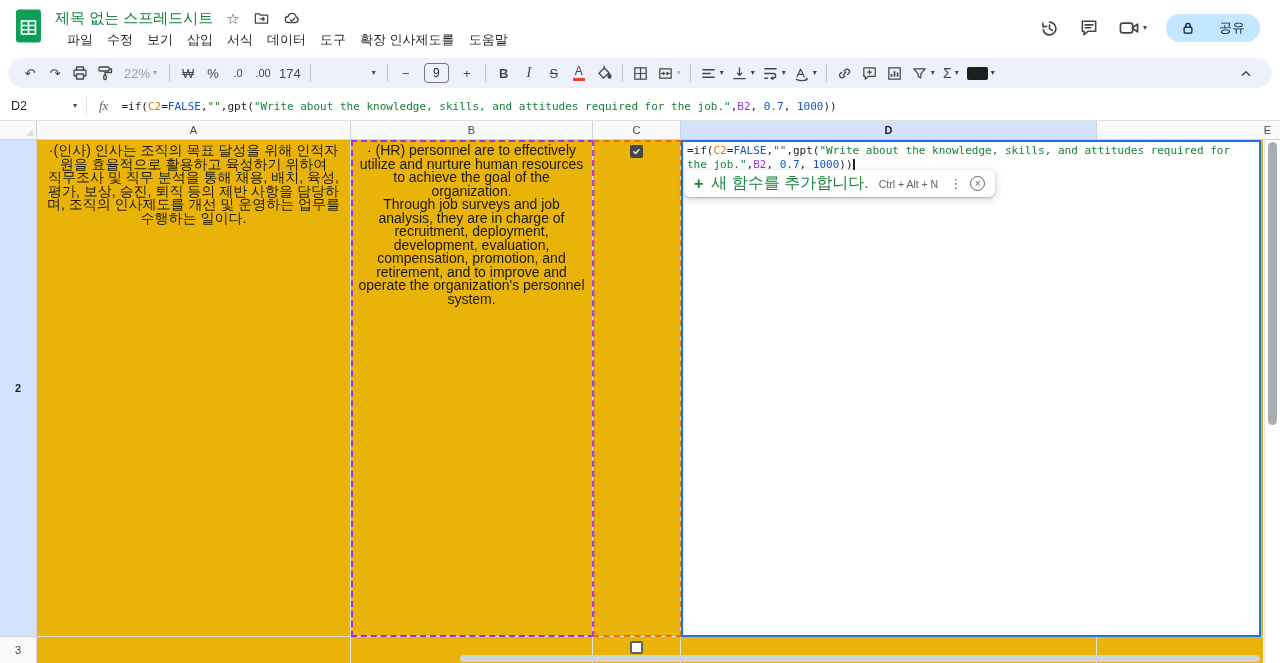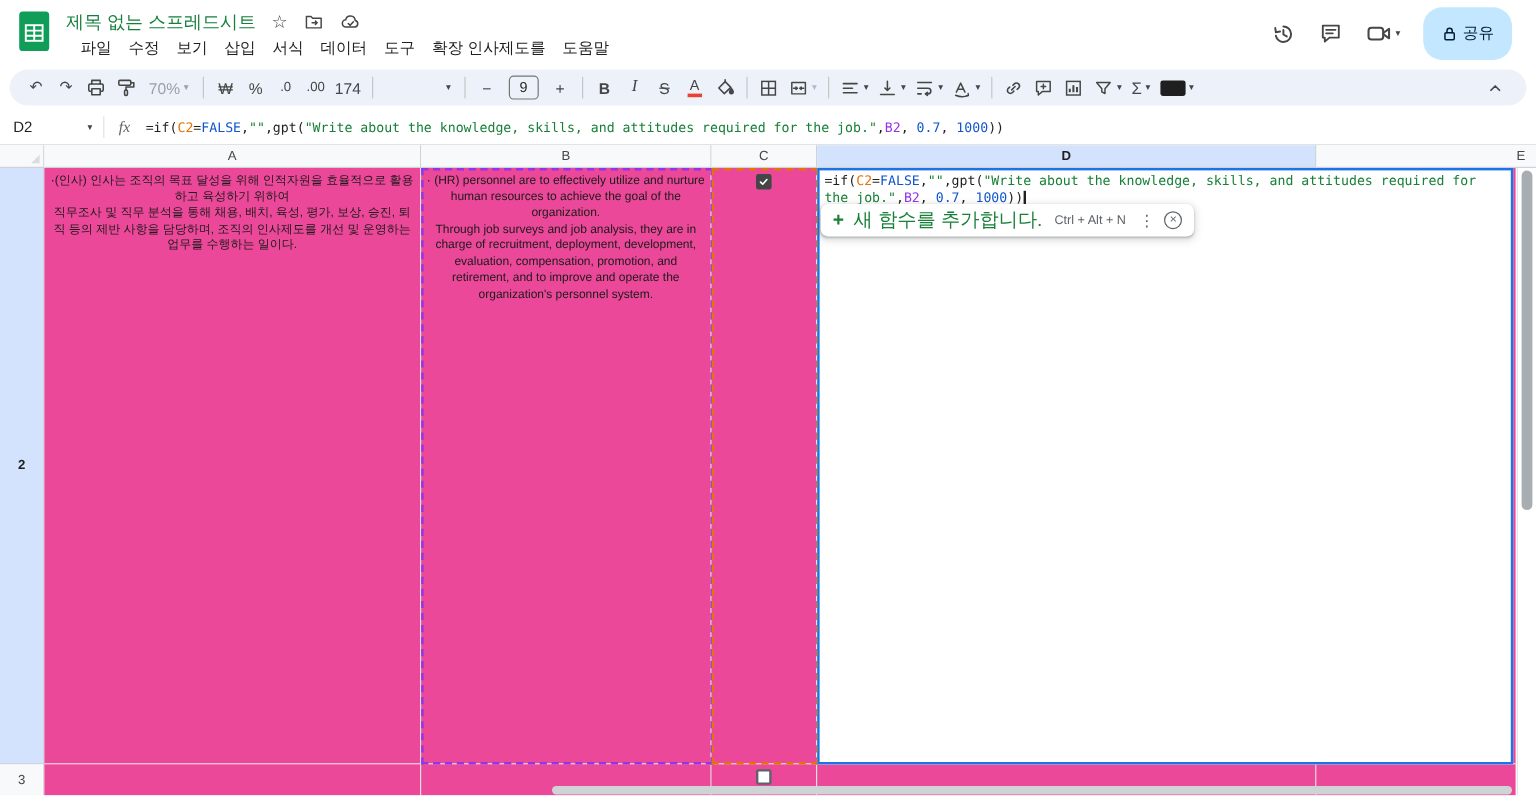--- a/index.html
+++ b/index.html
@@ -11,21 +11,21 @@
   
   .topbar{position:absolute;top:0;left:0;right:0;height:56px;background:#fff;}
   .logo{position:absolute;left:15px;top:9px;width:27px;height:34px;}
   .title-row{position:absolute;left:55px;top:7px;display:flex;align-items:center;gap:13px;height:22px;}
   .doc-title{font-size:15px;color:#15803d;}
   .ticon{color:#444746;font-size:15px;line-height:1;display:flex;align-items:center;}
   .menubar{position:absolute;left:60px;top:29px;display:flex;align-items:center;height:22px;}
   .menu-item{padding:2px 7px;font-size:13px;color:#1f1f1f;border-radius:4px;}
   .head-right{position:absolute;right:20px;top:12px;display:flex;align-items:center;gap:19px;height:32px;}
   .hicon{display:flex;align-items:center;color:#444746;}
-  .share-btn{display:flex;align-items:center;gap:4px;height:44px;padding:0 15px;border-radius:16px;background:#c2e7ff;color:#001d35;font-size:13px;font-weight:500;}
+  .share-btn{display:flex;align-items:center;gap:24px;height:28px;padding:0 15px;border-radius:16px;background:#c2e7ff;color:#001d35;font-size:13px;font-weight:500;}
 
   
   .toolbar{position:absolute;top:58px;left:8px;right:8px;height:30px;background:#edf2fa;border-radius:15px;display:flex;align-items:center;padding:0 10px;gap:1px;}
   .tbtn{height:24px;min-width:24px;display:flex;align-items:center;justify-content:center;color:#444746;font-size:13px;border-radius:4px;padding:0 3px;}
   .tbtn.small{font-size:11px;}
   .sep{width:1px;height:18px;background:#c4c7c5;margin:0 5px;flex:none;}
   .caret{font-size:8px;color:#444746;margin-left:3px;line-height:1;}
   .caret.dim{color:#b6bac0;}
   .zoom{color:#9aa0a6;padding:0 6px;}
   .zoom .caret{color:#9aa0a6;}
@@ -56,21 +56,21 @@
   .ch-a{left:37px;width:314px;}
   .ch-b{left:351px;width:242px;}
   .ch-c{left:593px;width:88px;}
   .ch-d{left:681px;width:416px;}
   .ch-e{left:1097px;width:183px;justify-content:flex-end;padding-right:9px;border-right:0;}
   .colhead.active{background:#d3e3fd;color:#1f1f1f;font-weight:700;}
   .rowhead{position:absolute;left:0;width:37px;background:#f8f9fa;border-right:1px solid #cfd3d7;display:flex;align-items:center;justify-content:center;font-size:11px;color:#444746;}
   .rh-2{top:19px;height:497px;border-bottom:1px solid #cfd3d7;}
   .rowhead.active{background:#d3e3fd;color:#1f1f1f;font-weight:700;}
   .rh-3{top:516px;height:26px;}
-  .cell{position:absolute;border-right:1px solid #e2e3e3;border-bottom:1px solid #e2e3e3;color:#1a1a1a;font-size:10px;line-height:13.5px;background:#ec4899;}
+  .cell{position:absolute;border-right:1px solid #e2e3e3;border-bottom:1px solid #e2e3e3;color:#1a1a1a;font-size:14px;line-height:13.5px;background:#eab308;}
   .cell-a2{left:37px;top:19px;width:314px;height:497px;padding:4px 5px;text-align:center;white-space:pre-wrap;}
   .cell-b2{left:351px;top:19px;width:242px;height:497px;padding:4px 3px;text-align:center;white-space:pre-wrap;}
   .cell-c2{left:593px;top:19px;width:88px;height:497px;display:flex;justify-content:center;align-items:flex-start;padding-top:5px;}
   .cell-d2base{left:681px;top:19px;width:416px;height:497px;}
   .cell-e2{left:1097px;top:19px;width:166px;height:497px;border-right:0;}
   .row3{top:516px;height:26px;border-bottom:0;}
   .cell-a3{left:37px;width:314px;}
   .cell-b3{left:351px;width:242px;}
   .cell-c3{left:593px;width:88px;display:flex;justify-content:center;align-items:flex-start;padding-top:4px;}
   .cell-d3{left:681px;width:416px;}
@@ -183,21 +183,21 @@
         </svg>
     </button>
     <button class="tbtn">
       <svg width="18" height="18" viewBox="0 0 18 18" fill="none" stroke="#444746" stroke-width="1.3" stroke-linecap="round" stroke-linejoin="round">
           <rect x="3" y="3" width="10" height="4" rx="1"></rect>
           <path d="M13 5h2.5v3.5H9V11"></path>
           <rect x="7.8" y="11" width="2.4" height="4.5" rx="1"></rect>
         </svg>
     </button>
     <div class="tbtn zoom">
-      <span>70%</span>
+      <span>22%</span>
       <span class="caret">▾</span>
     </div>
     <div class="sep"></div>
     <button class="tbtn">₩</button>
     <button class="tbtn">%</button>
     <button class="tbtn small">.0</button>
     <button class="tbtn small">.00</button>
     <button class="tbtn">174</button>
     <div class="sep"></div>
     <div class="tbtn fontsel">

